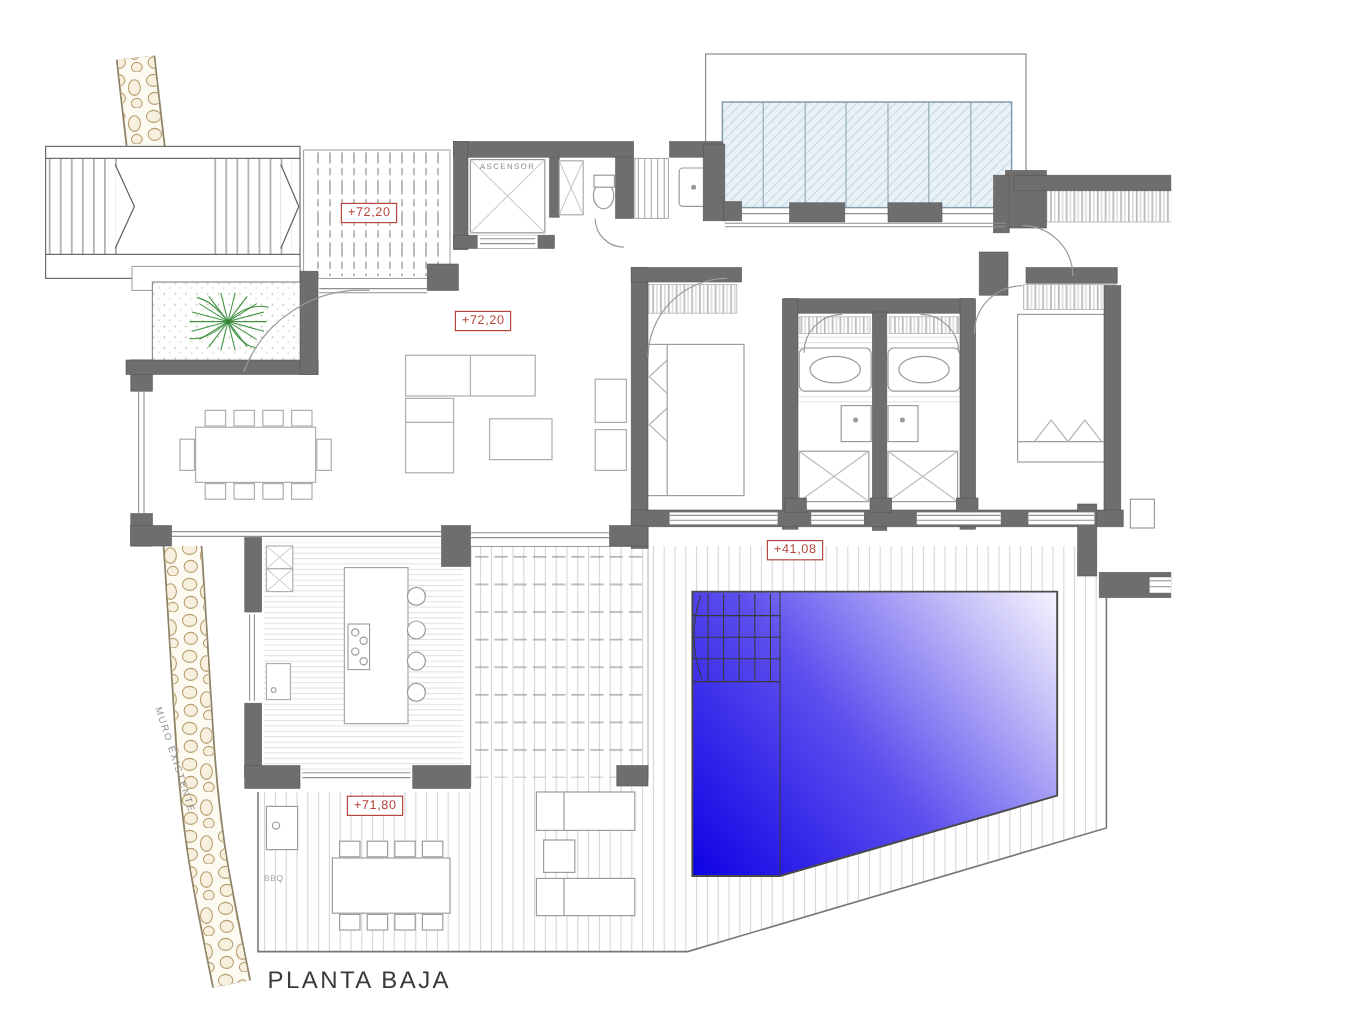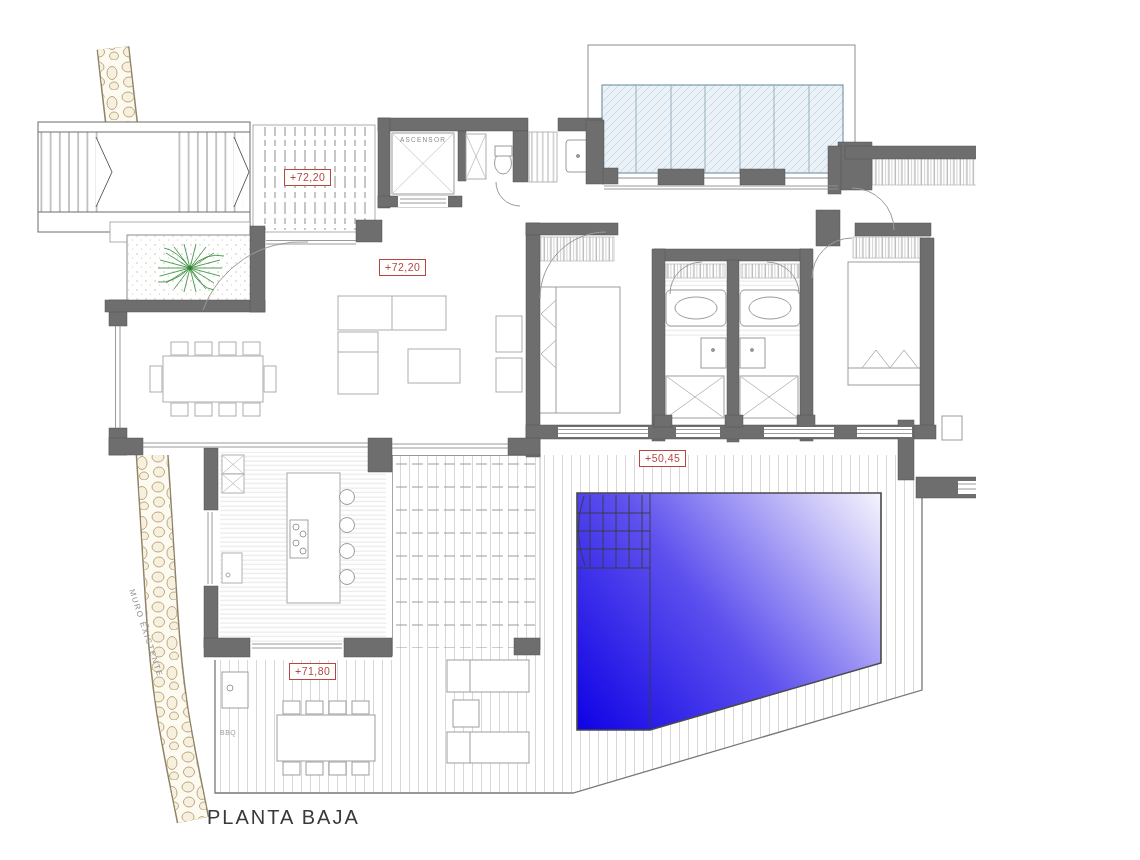--- a/index.html
+++ b/index.html
@@ -385,20 +385,20 @@
   <path d="M852,188 A42 42 0 0 1 894,230"></path>
   <path d="M1002,158 A44 44 0 0 1 1046,202"></path>
   <path d="M670,294 A32 32 0 0 1 702,262"></path>
   <path d="M799,294 A32 32 0 0 0 767,262"></path>
   <path d="M496,182 A24 24 0 0 0 520,206"></path>
 </g>
 </svg>
 
 <div class="lvl" id="lbl-pergola" style="left:284px;top:169px;">+72,20</div>
 <div class="lvl" id="lbl-living" style="left:379px;top:259px;">+72,20</div>
-<div class="lvl" id="lbl-deck" style="left:639px;top:450px;">+50,45</div>
+<div class="lvl" id="lbl-deck" style="left:639px;top:450px;">+41,08</div>
 <div class="lvl" id="lbl-terrace" style="left:289px;top:663px;">+71,80</div>
 <div class="tag" id="lbl-ascensor" style="left:392px;top:136px;">ASCENSOR</div>
 <div class="tag" id="lbl-bbq" style="left:220px;top:729px;">BBQ</div>
 <div class="tag" id="lbl-muro" style="left:136px;top:588px;">MURO EXISTENTE</div>
-<div id="plan-title" style="left:207px;top:806px;">PLANTA BAJA</div>
+<div id="plan-title" style="left:223px;top:806px;">PLANTA BAJA</div>
 
 </div>
 
 </body></html>

